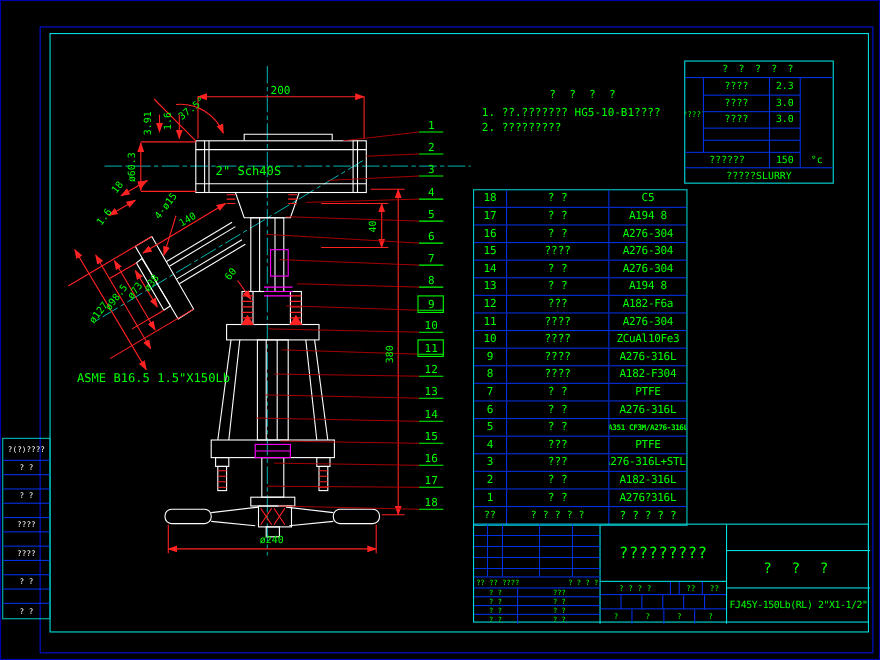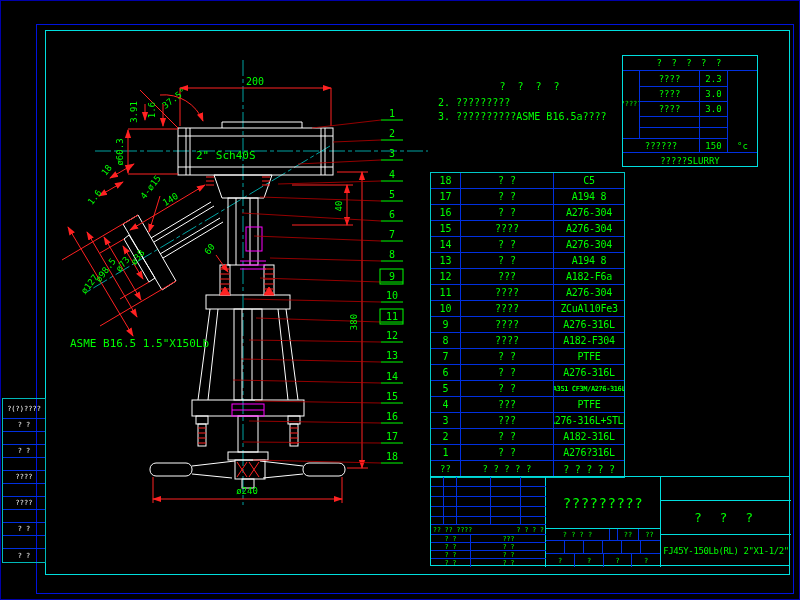--- a/index.html
+++ b/index.html
@@ -218,22 +218,22 @@
       <text x="212" y="251" transform="rotate(-52 212 251)">60</text>
       <text x="342" y="206" transform="rotate(-90 342 206)">40</text>
       <text x="357" y="322" transform="rotate(-90 357 322)">380</text>
       <text x="247" y="494">ø240</text>
       <text x="70" y="347" font-size="11" text-anchor="start">ASME B16.5  1.5"X150Lb</text>
     </g>
   </svg>
 
   <div class="abs" id="notes">
     <div class="ttl">? ? ? ?</div>
+    <div>1. ??.??????? HG5-10-B1????</div>
     <div>2. ?????????</div>
-    <div>3. ??????????ASME B16.5a????</div>
   </div>
 
   <div class="abs" id="spec">
     <div class="cellc noR" style="left:0;top:0;width:134px;height:15px;letter-spacing:2px">? ? ? ? ?</div>
     <div class="cellc vert" style="left:0;top:15px;width:17px;height:68px">?????</div>
     <div class="cellc" style="left:17px;top:15px;width:60px;height:16px">????</div>
     <div class="cellc" style="left:77px;top:15px;width:28px;height:16px">2.3</div>
     <div class="cellc" style="left:17px;top:31px;width:60px;height:15px">????</div>
     <div class="cellc" style="left:77px;top:31px;width:28px;height:15px">3.0</div>
     <div class="cellc" style="left:17px;top:46px;width:60px;height:15px">????</div>

